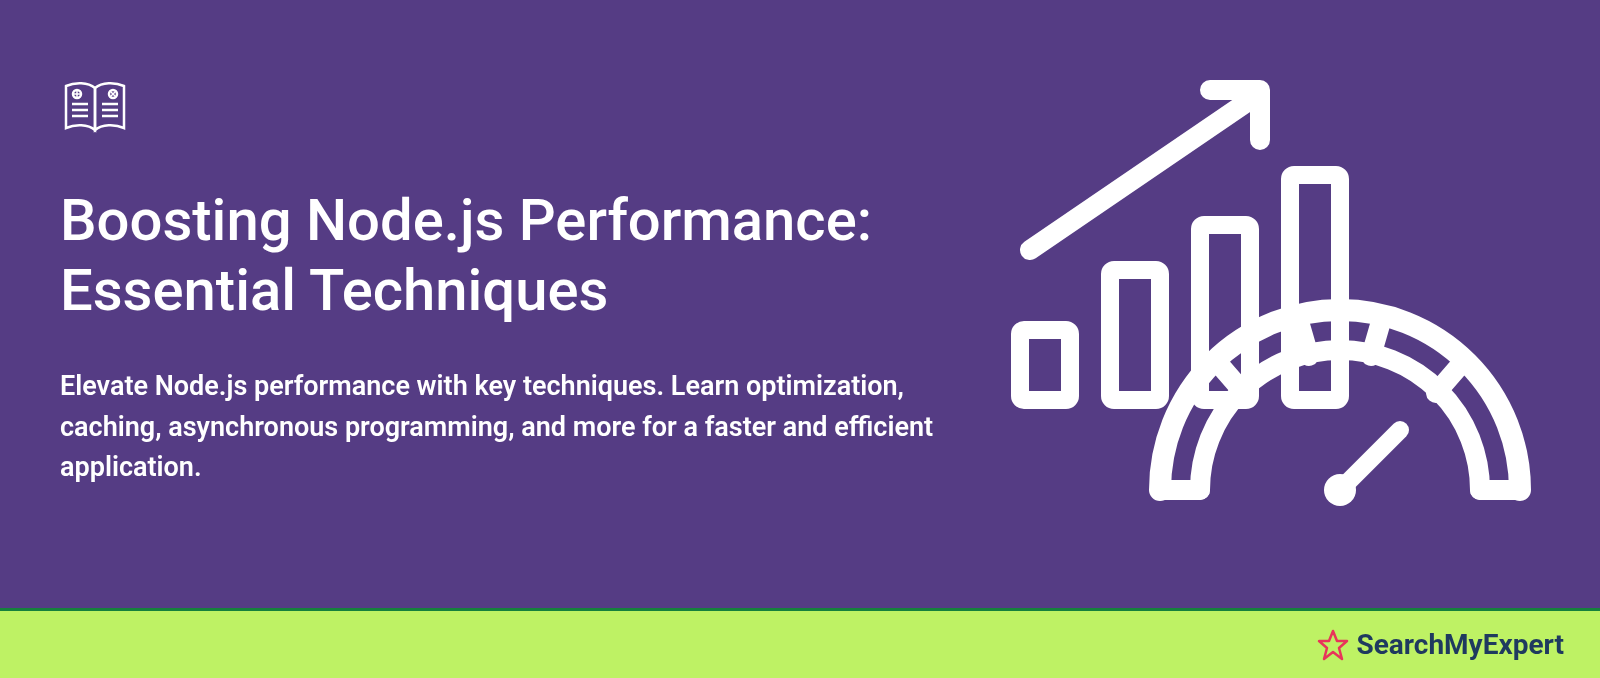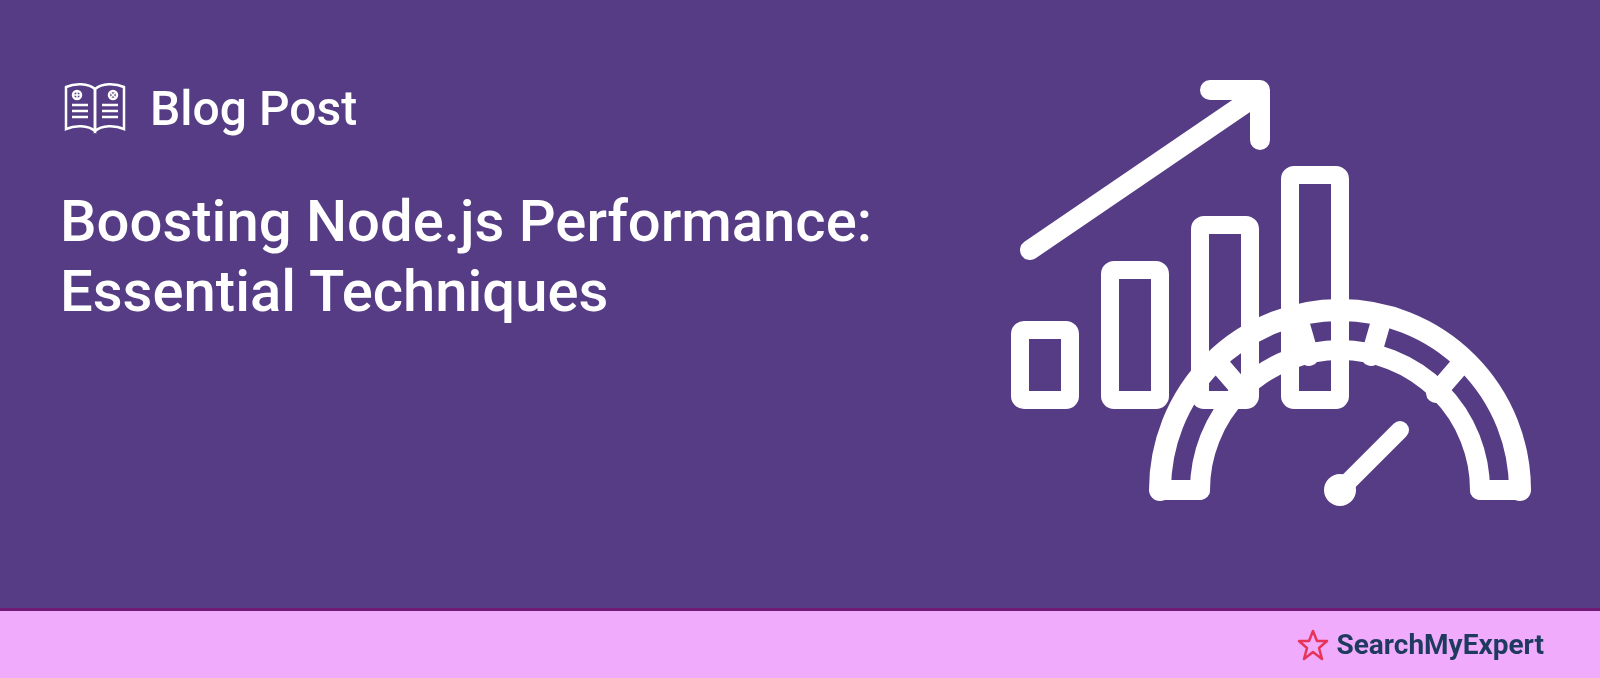--- a/index.html
+++ b/index.html
@@ -51,27 +51,27 @@
       color: #ffffff;
     }
     .illustration {
       position: absolute;
       right: 60px;
       top: 70px;
       width: 540px;
       height: 440px;
     }
     .footer {
-      background: #f0abfc;
+      background: #bef264;
       height: 70px;
       display: flex;
       align-items: center;
       justify-content: flex-end;
-      padding: 0 56px;
-      border-top: 3px solid #701a75;
+      padding: 0 36px;
+      border-top: 3px solid #15803d;
     }
     .logo-row {
       display: flex;
       align-items: center;
       gap: 8px;
     }
     .logo-text {
       font-size: 28px;
       font-weight: 700;
       color: #1F3A5F;
@@ -100,23 +100,23 @@
           <circle cx="53" cy="14" r="4"></circle>
           <path d="M 50 11 L 56 17 M 56 11 L 50 17" stroke-width="1.5"></path>
           <line x1="12" y1="24" x2="28" y2="24"></line>
           <line x1="12" y1="30" x2="28" y2="30"></line>
           <line x1="12" y1="36" x2="28" y2="36"></line>
           <line x1="42" y1="24" x2="58" y2="24"></line>
           <line x1="42" y1="30" x2="58" y2="30"></line>
           <line x1="42" y1="36" x2="58" y2="36"></line>
         </svg>
       </span>
-      <span class="category-label">Blog Post</span>
     </div>
     <h1 class="title">Boosting Node.js Performance: Essential Techniques</h1>
+    <p class="description">Elevate Node.js performance with key techniques. Learn optimization, caching, asynchronous programming, and more for a faster and efficient application.</p>
   </div>
 
   <div class="illustration">
     <svg viewBox="0 0 540 440" fill="none" stroke="#ffffff" stroke-width="20" stroke-linecap="round" stroke-linejoin="round">
 
       <path d="M 30 180 L 250 30"></path>
       <path d="M 210 20 L 260 20 L 260 70" fill="none"></path>
 
       <rect x="20" y="260" width="50" height="70" stroke-width="18" rx="4"></rect>
       <rect x="110" y="200" width="50" height="130" stroke-width="18" rx="4"></rect>

